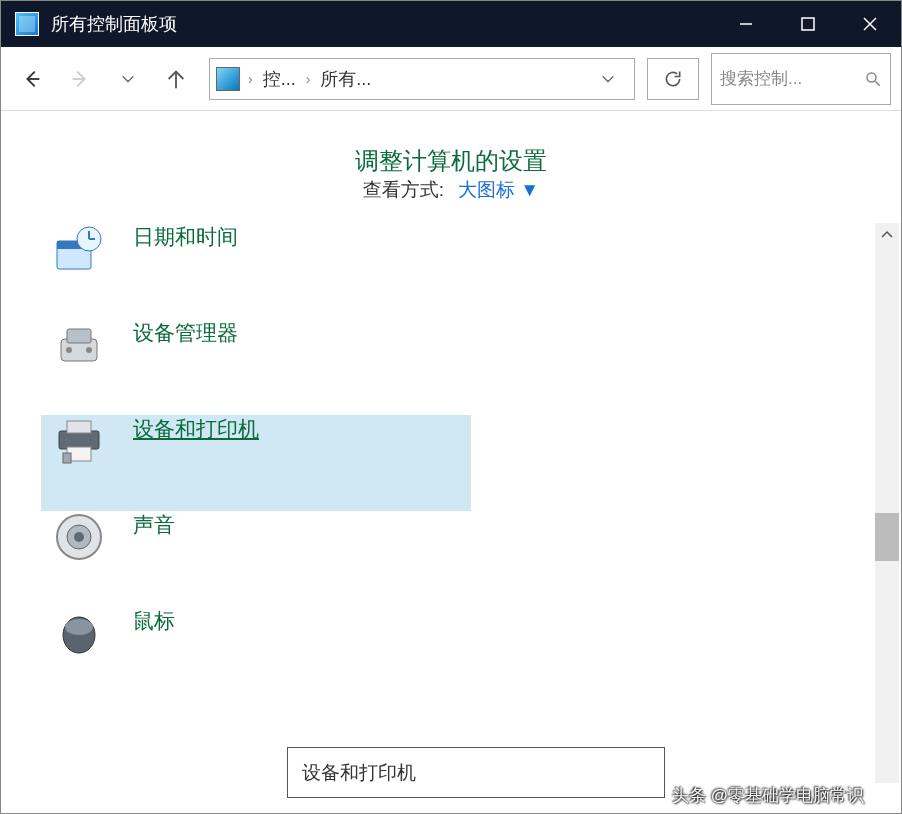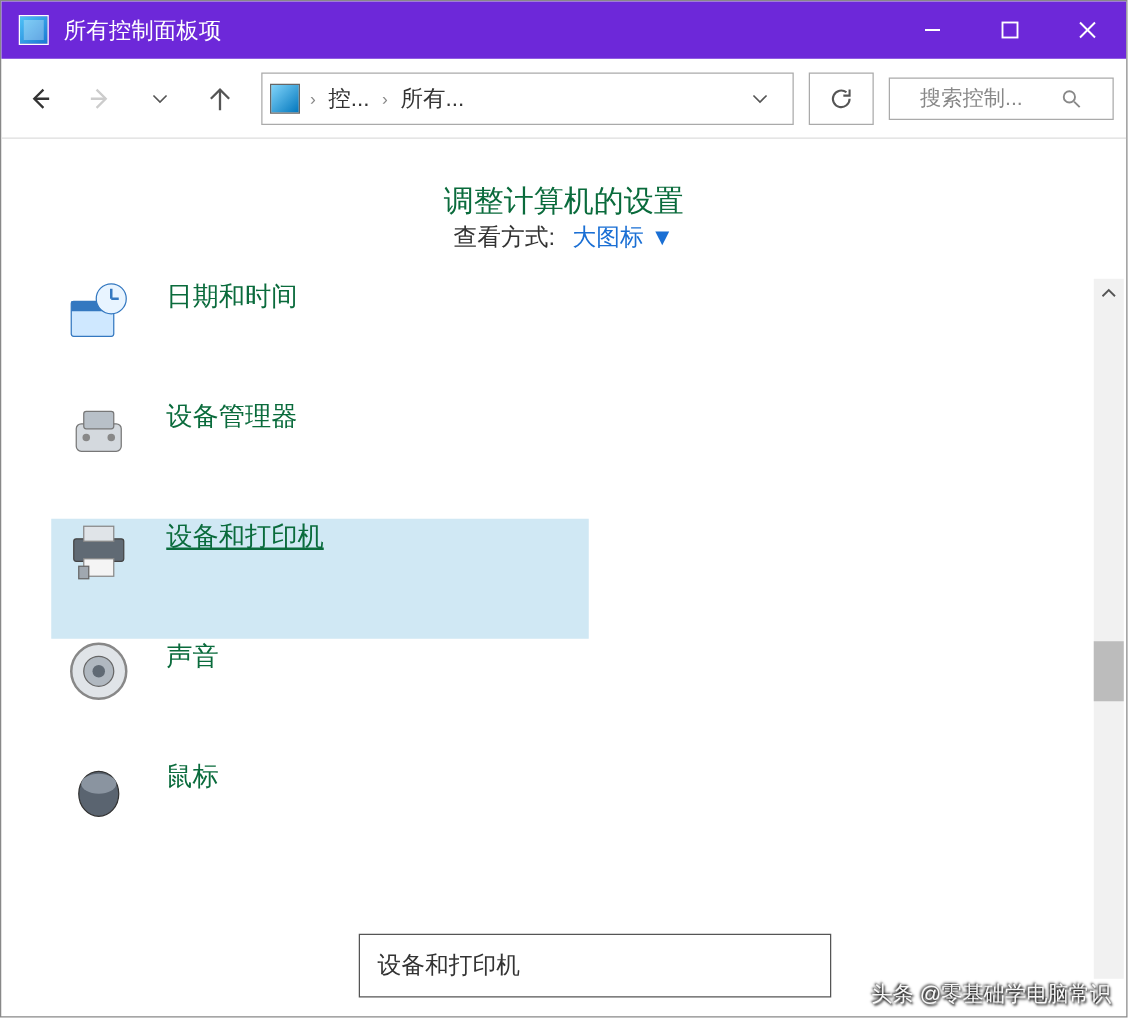--- a/index.html
+++ b/index.html
@@ -1,50 +1,50 @@
 <!DOCTYPE html>
 <html><head>
 <meta charset="utf-8">
 <style>
 * { margin: 0; padding: 0; box-sizing: border-box; font-family: "Microsoft YaHei", "Segoe UI", sans-serif; }
 body { background: #fff; width: 902px; height: 814px; overflow: hidden; position: relative; border: 1px solid #888; }
-.titlebar { background: #6d28d9; height: 46px; display: flex; align-items: center; color: #fff; }
+.titlebar { background: #0f172a; height: 46px; display: flex; align-items: center; color: #fff; }
 .titlebar-icon { width: 24px; height: 24px; margin: 0 12px 0 14px; background: linear-gradient(135deg,#4fc3f7,#1976d2); border: 1px solid #fff; position: relative; }
 .titlebar-icon::after { content:""; position:absolute; inset:3px; background: rgba(255,255,255,0.3); }
 .titlebar-text { font-size: 18px; flex: 1; }
 .winbtns { display: flex; }
 .winbtn { width: 62px; height: 46px; display: flex; align-items: center; justify-content: center; color: #fff; }
 .winbtn svg { width: 16px; height: 16px; }
 .navbar { height: 64px; display: flex; align-items: center; padding: 0 10px; border-bottom: 1px solid #ddd; gap: 6px; }
 .navbtn { width: 42px; height: 42px; display: flex; align-items: center; justify-content: center; color: #555; }
 .navbtn.disabled { color: #bbb; }
 .addr { flex: 1; height: 42px; border: 1px solid #aaa; display: flex; align-items: center; padding: 0 6px; gap: 4px; margin: 0 6px; }
 .addr-icon { width: 24px; height: 24px; background: linear-gradient(135deg,#81d4fa,#0277bd); border: 1px solid #666; }
 .crumb { font-size: 18px; color: #333; padding: 0 2px; }
 .chev { color: #888; font-size: 14px; padding: 0 4px; }
 .addr-drop { width: 40px; display:flex; justify-content:center; color:#555; }
 .refresh { width: 52px; height: 42px; border: 1px solid #aaa; display: flex; align-items: center; justify-content: center; color: #555; margin-right: 6px; }
-.search { width: 180px; height: 34px; border: 1px solid #aaa; display: flex; align-items: center; padding: 0 24px; justify-content: space-between; }
+.search { width: 180px; height: 52px; border: 1px solid #aaa; display: flex; align-items: center; padding: 0 8px; justify-content: space-between; }
 .search span { color: #888; font-size: 17px; white-space: nowrap; overflow: hidden; text-overflow: ellipsis; }
 .header { padding: 34px 30px 20px 30px; display: flex; justify-content: space-between; align-items: center; flex-direction: column; }
 .header-title { color: #0a6b3c; font-size: 24px; }
 .view { display: flex; align-items: center; gap: 14px; font-size: 19px; }
 .view-label { color: #333; }
 .view-value { color: #1a6fd4; }
 .content { position: relative; padding: 0 0 0 40px; height: 560px; }
 .item { display: flex; align-items: flex-start; height: 96px; width: 430px; padding-left: 12px; gap: 28px; }
 .item.hovered { background: #d0e8f4; }
 .item-icon { width: 52px; height: 52px; display: flex; align-items: center; justify-content: center; }
 .item-text { font-size: 21px; color: #0a6b3c; }
 .item.hovered .item-text { text-decoration: underline; }
 .scrollbar { position: absolute; right: 2px; top: 0; width: 24px; height: 100%; background: #f1f1f1; }
 .scroll-up { position: absolute; top: 0; width: 24px; height: 24px; display:flex; align-items:center; justify-content:center; color:#666; }
 .scroll-thumb { position: absolute; right: 0; top: 290px; width: 24px; height: 48px; background: #bcbcbc; }
 .tooltip { position: absolute; left: 286px; top: 524px; width: 378px; background: #fff; border: 1px solid #555; padding: 10px 14px; font-size: 19px; color: #333; line-height: 1.55; }
-.watermark { position: absolute; right: 12px; bottom: 6px; color: rgba(255,255,255,0.95); font-size: 17px; text-shadow: 1px 1px 2px #000, -1px -1px 2px #000; }
+.watermark { position: absolute; right: 37px; bottom: 6px; color: rgba(255,255,255,0.95); font-size: 17px; text-shadow: 1px 1px 2px #000, -1px -1px 2px #000; }
 </style>
 </head>
 <body>
 
 <div class="titlebar">
   <div class="titlebar-icon"></div>
   <div class="titlebar-text">所有控制面板项</div>
   <div class="winbtns">
     <div class="winbtn">
       <svg viewBox="0 0 16 16">

